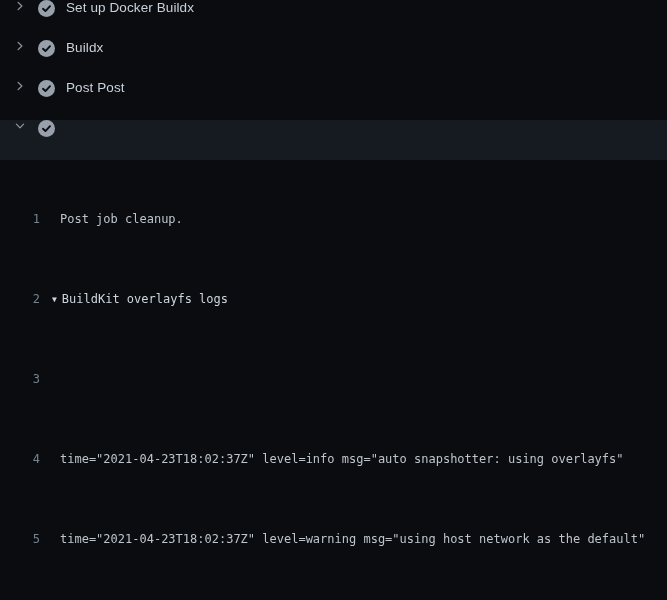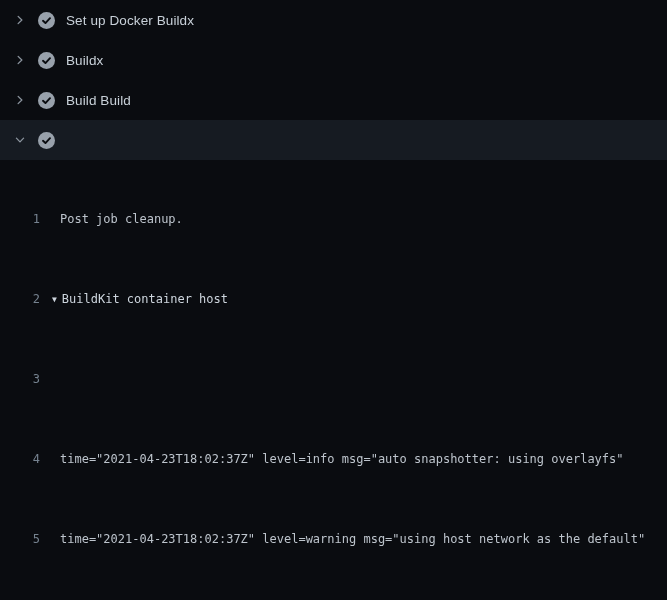--- a/index.html
+++ b/index.html
@@ -15,21 +15,20 @@
   * { margin: 0; padding: 0; box-sizing: border-box; }
   html, body { width: 667px; height: 600px; overflow: hidden; }
   body {
     background: var(--background);
     font-family: "Liberation Sans", sans-serif;
   }
   .steps-list { width: 100%; }
   .step-row {
     height: 40px;
     display: flex;
-    align-items: center;
     padding-left: 14px;
     cursor: pointer;
   }
   .step-row.expanded { background: var(--highlight-row); }
   .chev {
     color: var(--chevron-gray);
     margin-right: 12px;
     flex: 0 0 auto;
   }
   .step-row.expanded .chev { transform: rotate(90deg); }
@@ -97,42 +96,42 @@
   </div>
 
   <div class="step-row">
     <svg class="chev" viewBox="0 0 16 16" width="12" height="12">
       <path d="M5.5 3.2 L10.5 8 L5.5 12.8" fill="none" stroke="currentColor" stroke-width="1.7" stroke-linecap="round" stroke-linejoin="round"></path>
     </svg>
     <svg class="check" viewBox="0 0 16 16" width="17" height="17">
       <circle cx="8" cy="8" r="8" fill="var(--step-icon-gray)"></circle>
       <path d="M4.7 8.3 L7 10.4 L11.3 5.8" fill="none" stroke="var(--background)" stroke-width="1.8" stroke-linecap="round" stroke-linejoin="round"></path>
     </svg>
-    <span class="step-label">Build Build</span>
+    <span class="step-label">Post Post</span>
   </div>
 
   <div class="step-row expanded">
     <svg class="chev" viewBox="0 0 16 16" width="12" height="12">
       <path d="M5.5 3.2 L10.5 8 L5.5 12.8" fill="none" stroke="currentColor" stroke-width="1.7" stroke-linecap="round" stroke-linejoin="round"></path>
     </svg>
     <svg class="check" viewBox="0 0 16 16" width="17" height="17">
       <circle cx="8" cy="8" r="8" fill="var(--step-icon-gray)"></circle>
       <path d="M4.7 8.3 L7 10.4 L11.3 5.8" fill="none" stroke="var(--background)" stroke-width="1.8" stroke-linecap="round" stroke-linejoin="round"></path>
     </svg>
   </div>
 </div>
 <div class="log-viewer">
   <div class="log-row t-plain">
     <span class="line-number">1</span>
     <span class="line-text"><span class="line-content">Post job cleanup.</span></span>
   </div>
 
   <div class="log-row t-group">
     <span class="line-number">2</span>
-    <span class="line-text"><span class="tri">▼</span><span class="line-content">BuildKit container host</span></span>
+    <span class="line-text"><span class="tri">▼</span><span class="line-content">BuildKit overlayfs logs</span></span>
   </div>
 
   <div class="log-row t-command">
     <span class="line-number">3</span>
   </div>
 
   <div class="log-row t-log">
     <span class="line-number">4</span>
     <span class="line-text"><span class="line-content">time="2021-04-23T18:02:37Z" level=info msg="auto snapshotter: using overlayfs"</span></span>
   </div>

